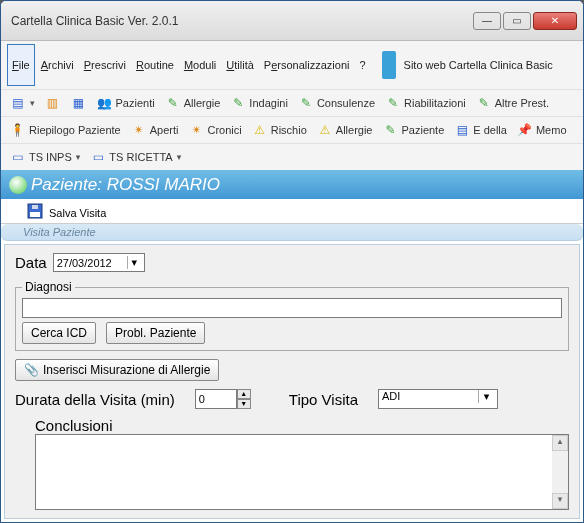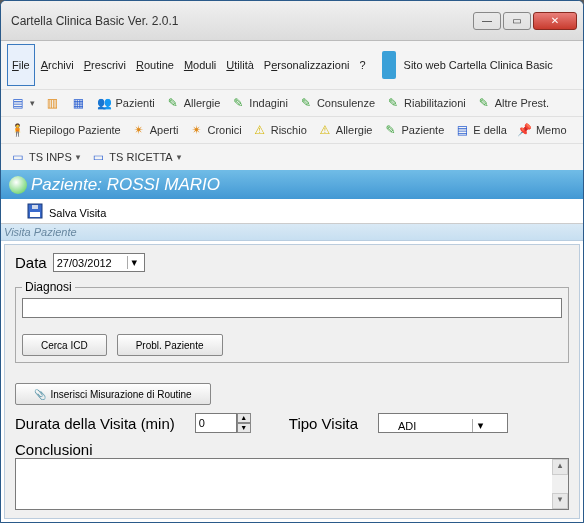--- a/index.html
+++ b/index.html
@@ -23,43 +23,43 @@
 .tb-item { display: flex; align-items: center; gap: 3px; padding: 3px 5px; color: #333; font-size: 11px; white-space: nowrap; }
 .tb-icon { width: 16px; height: 16px; display: inline-flex; align-items: center; justify-content: center; font-size: 12px; }
 .tb-arrow { font-size: 9px; color: #555; margin-left: 1px; }
 
 .patient-banner { background: linear-gradient(#6fbbe6,#4298d4); color: #fff; font-size: 17px; padding: 4px 8px; display: flex; align-items: center; gap: 4px; border-top: 1px solid #6fbbe6; font-style: italic; }
 .patient-banner .sh { width: 18px; height: 18px; background: radial-gradient(circle at 40% 35%, #fff, #4ac94a); border-radius: 50%; }
 
 .save-bar { background: #fff; padding: 4px 26px; display: flex; align-items: flex-end; gap: 6px; border-bottom: 1px solid #ccc; }
 .save-bar .disk { width: 16px; height: 16px; }
 
-.section-header { background: linear-gradient(#d9e9f5,#c7dff1); color: #6787a0; font-style: italic; font-size: 11px; padding: 2px 3px; border-bottom: 1px solid #b8cde0; }
+.section-header { background: linear-gradient(#d9e9f5,#c7dff1); color: #6787a0; font-style: italic; font-size: 11px; padding: 2px 22px; border-bottom: 1px solid #b8cde0; border-radius: 6px; }
 
 .form-area { padding: 8px 10px; background: #f0f0f0; flex: 1; display: flex; flex-direction: column; gap: 8px; border: 1px solid #bcd; margin: 3px; }
 .row { display: flex; align-items: center; gap: 6px; }
 .label { font-size: 15px; }
 .date-input { border: 1px solid #7a7a7a; background: #fff; padding: 1px 3px; width: 92px; height: 19px; font-size: 11px; display: flex; align-items: center; justify-content: space-between; }
 .date-input .dd { width: 14px; text-align: center; border-left: 1px solid #aaa; }
 
 fieldset.diag { border: 1px solid #aaa; padding: 4px 6px 6px; }
 fieldset.diag legend { font-size: 12px; padding: 0 3px; }
 .diag-input { width: 100%; height: 20px; border: 1px solid #7a7a7a; background: #fff; margin-bottom: 4px; }
 
-.btn { border: 1px solid #888; background: linear-gradient(#fff,#e4e4e4); padding: 2px 18px; font-size: 10px; height: 22px; border-radius: 2px; display: inline-flex; align-items: center; gap: 4px; margin-top: 12px; }
+.btn { border: 1px solid #888; background: linear-gradient(#fff,#e4e4e4); padding: 2px 8px; font-size: 12px; height: 22px; border-radius: 2px; display: inline-flex; align-items: center; gap: 4px; }
 
 .num-spin { display: flex; align-items: center; }
 .num-spin input { width: 42px; height: 20px; border: 1px solid #7a7a7a; padding: 0 3px; font-size: 11px; }
 .num-spin .spins { display: flex; flex-direction: column; }
 .num-spin .spins div { width: 14px; height: 10px; border: 1px solid #888; background: #e8e8e8; font-size: 7px; text-align: center; line-height: 8px; }
 
-.select { border: 1px solid #7a7a7a; background: #fff; width: 130px; height: 20px; display: flex; align-items: flex-end; padding: 0 19px; justify-content: space-between; font-size: 11px; }
+.select { border: 1px solid #7a7a7a; background: #fff; width: 120px; height: 20px; display: flex; align-items: flex-start; padding: 0 3px; justify-content: space-between; font-size: 11px; }
 .select .dd { width: 16px; text-align: center; border-left: 1px solid #aaa; }
 
-.conclusions-area { flex: 1; display: flex; flex-direction: column; }
+.conclusions-area { flex: 1; display: flex; flex-direction: column; margin-left: 20px; }
 .textarea-wrap { flex: 1; display: flex; border: 1px solid #7a7a7a; background: #fff; }
 .textarea-wrap textarea { flex: 1; border: none; resize: none; font-family: inherit; font-size: 11px; }
 .vscroll { width: 16px; background: #f0f0f0; display: flex; flex-direction: column; justify-content: space-between; }
 .vscroll div { height: 16px; text-align: center; font-size: 9px; color: #666; border: 1px solid #ccc; background: #e8e8e8; }
 
 .b-blue{ color:#2a5fd0;} .b-green{ color:#3aa03a;} .b-orange{ color:#e08a1a;} .b-yellow{ color:#d4b400;}
 </style>
 </head>
 <body>
 
@@ -204,21 +204,21 @@
       <input class="diag-input" type="text" value="" style="">
       <div class="row" style="gap:10px;">
         <button class="btn">Cerca ICD</button>
         <button class="btn">Probl. Paziente</button>
       </div>
     </fieldset>
 
     <div class="row">
       <button class="btn">
         <span class="b-blue">📎</span>
-        <span>Inserisci Misurazione di Routine</span>
+        <span>Inserisci Misurazione di Allergie</span>
       </button>
     </div>
 
     <div class="row" style="gap:20px;">
       <span class="label">Durata della Visita (min)</span>
       <div class="num-spin">
         <input type="text" value="0" style="">
         <div class="spins">
           <div>▲</div>
           <div>▼</div>

